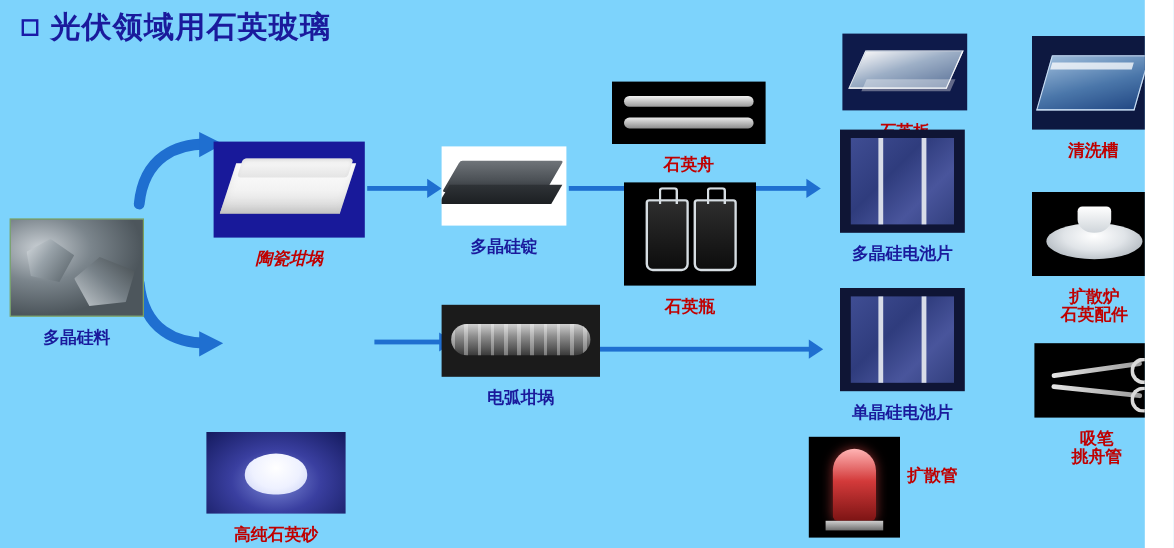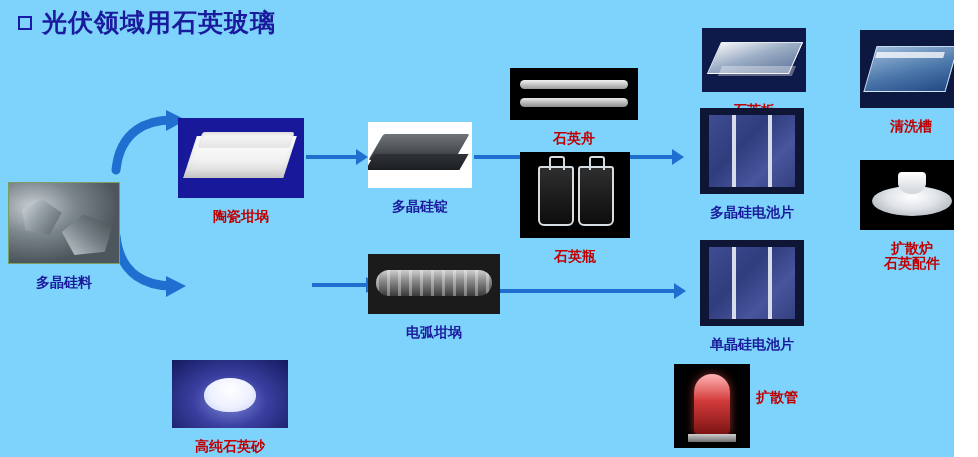--- a/index.html
+++ b/index.html
@@ -437,21 +437,21 @@
   <div class="arrow-head" style="left:366px; top:277px;"></div>
 
   <div class="arrow-line" style="left:500px; top:289px; width:176px;"></div>
   <div class="arrow-head" style="left:674px; top:283px;"></div>
 
   <div class="node" style="left:8px; top:182px;">
     <div class="pic pic-silicon"></div>
     <div class="cap blue">多晶硅料</div>
   </div>
 
-  <div class="node" style="left:178px; top:118px;">
+  <div class="node" style="left:178px; top:118px;font-style:italic;">
     <div class="pic pic-crucible-c"></div>
     <div class="cap">陶瓷坩埚</div>
   </div>
 
   <div class="node" style="left:368px; top:122px;">
     <div class="pic pic-ingot"></div>
     <div class="cap blue">多晶硅锭</div>
   </div>
 
   <div class="node" style="left:510px; top:68px;">
@@ -506,20 +506,30 @@
     <div class="pic pic-tank"></div>
     <div class="cap">清洗槽</div>
   </div>
 
   <div class="node" style="left:860px; top:160px;">
     <div class="pic pic-furnace"></div>
     <div class="cap multi">扩散炉</div>
     <div class="cap multi" style="margin-top:0;">石英配件</div>
   </div>
 
+  <div class="node" style="left:862px; top:286px;">
+    <div class="pic pic-pen">
+      <div class="stick s1"></div>
+      <div class="stick s2"></div>
+      <div class="hook h1"></div>
+      <div class="hook h2"></div>
+    </div>
+    <div class="cap multi">吸笔</div>
+    <div class="cap multi" style="margin-top:0;">挑舟管</div>
+  </div>
 
   <div class="node" style="left:674px; top:364px;">
     <div class="pic pic-difftube"></div>
   </div>
   <div class="node" style="left:756px; top:390px;">
     <div class="cap" style="margin-top:0;text-align:right;">扩散管</div>
   </div>
 
 </div>
 

